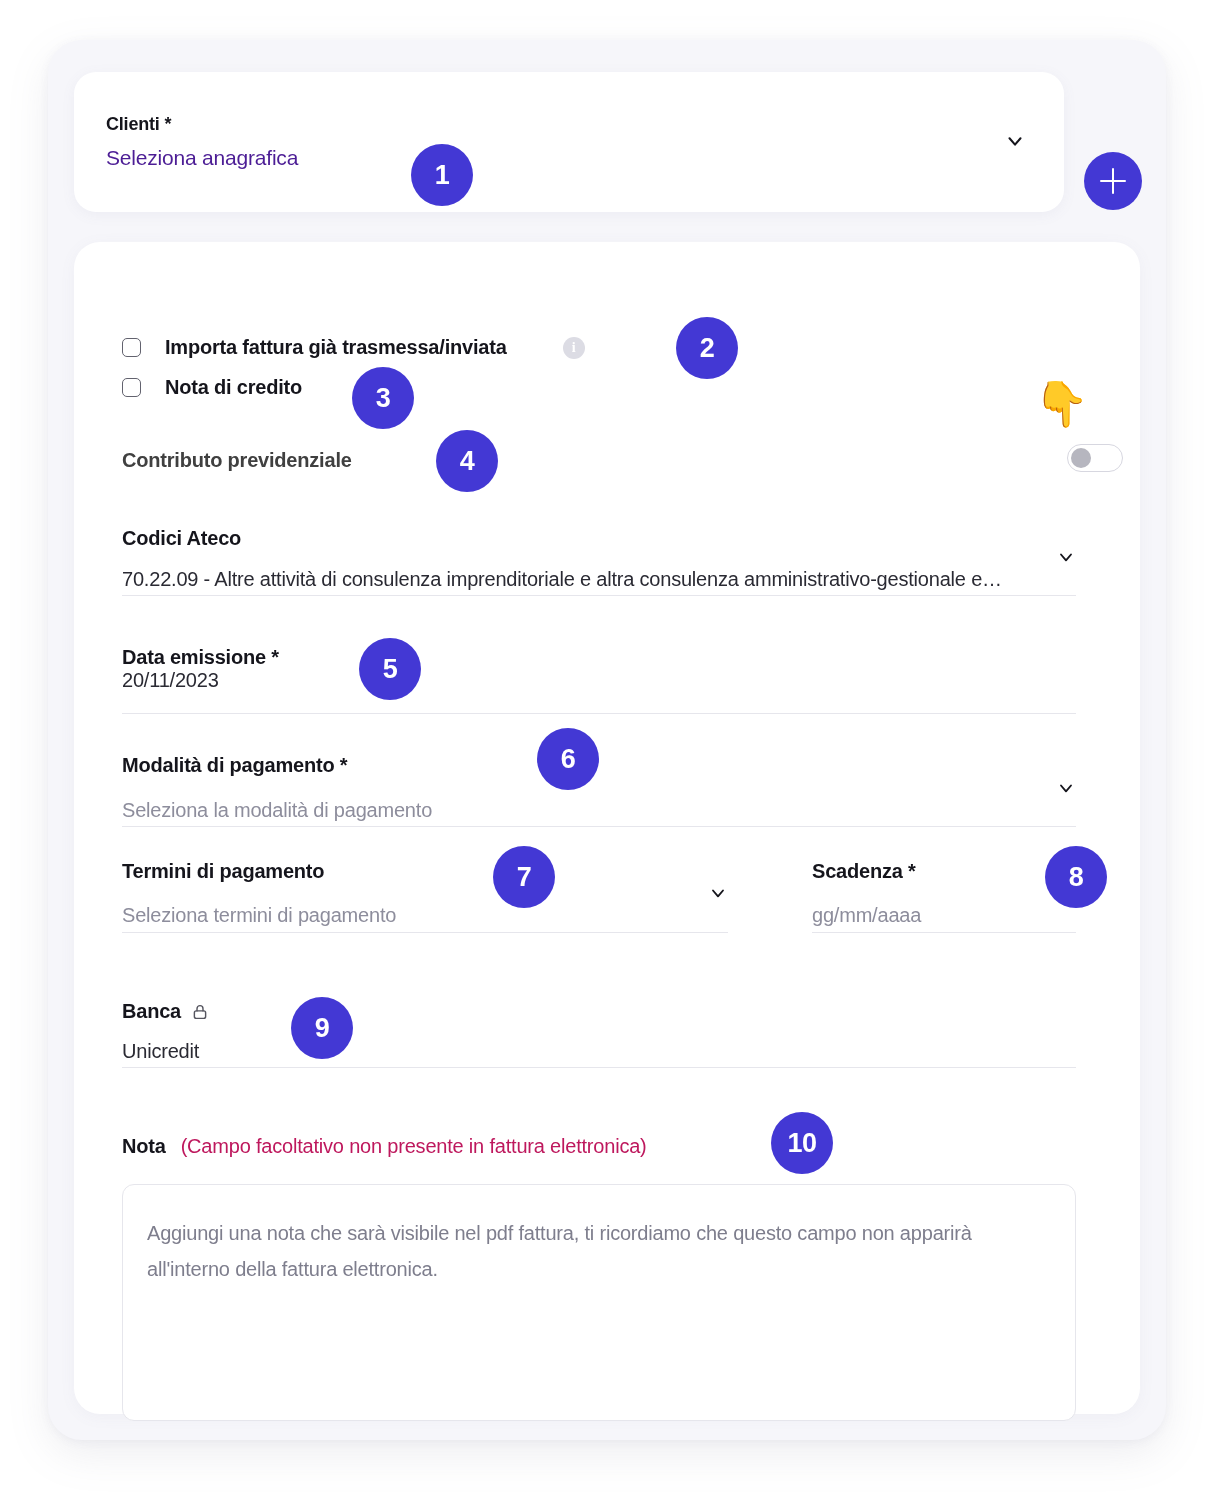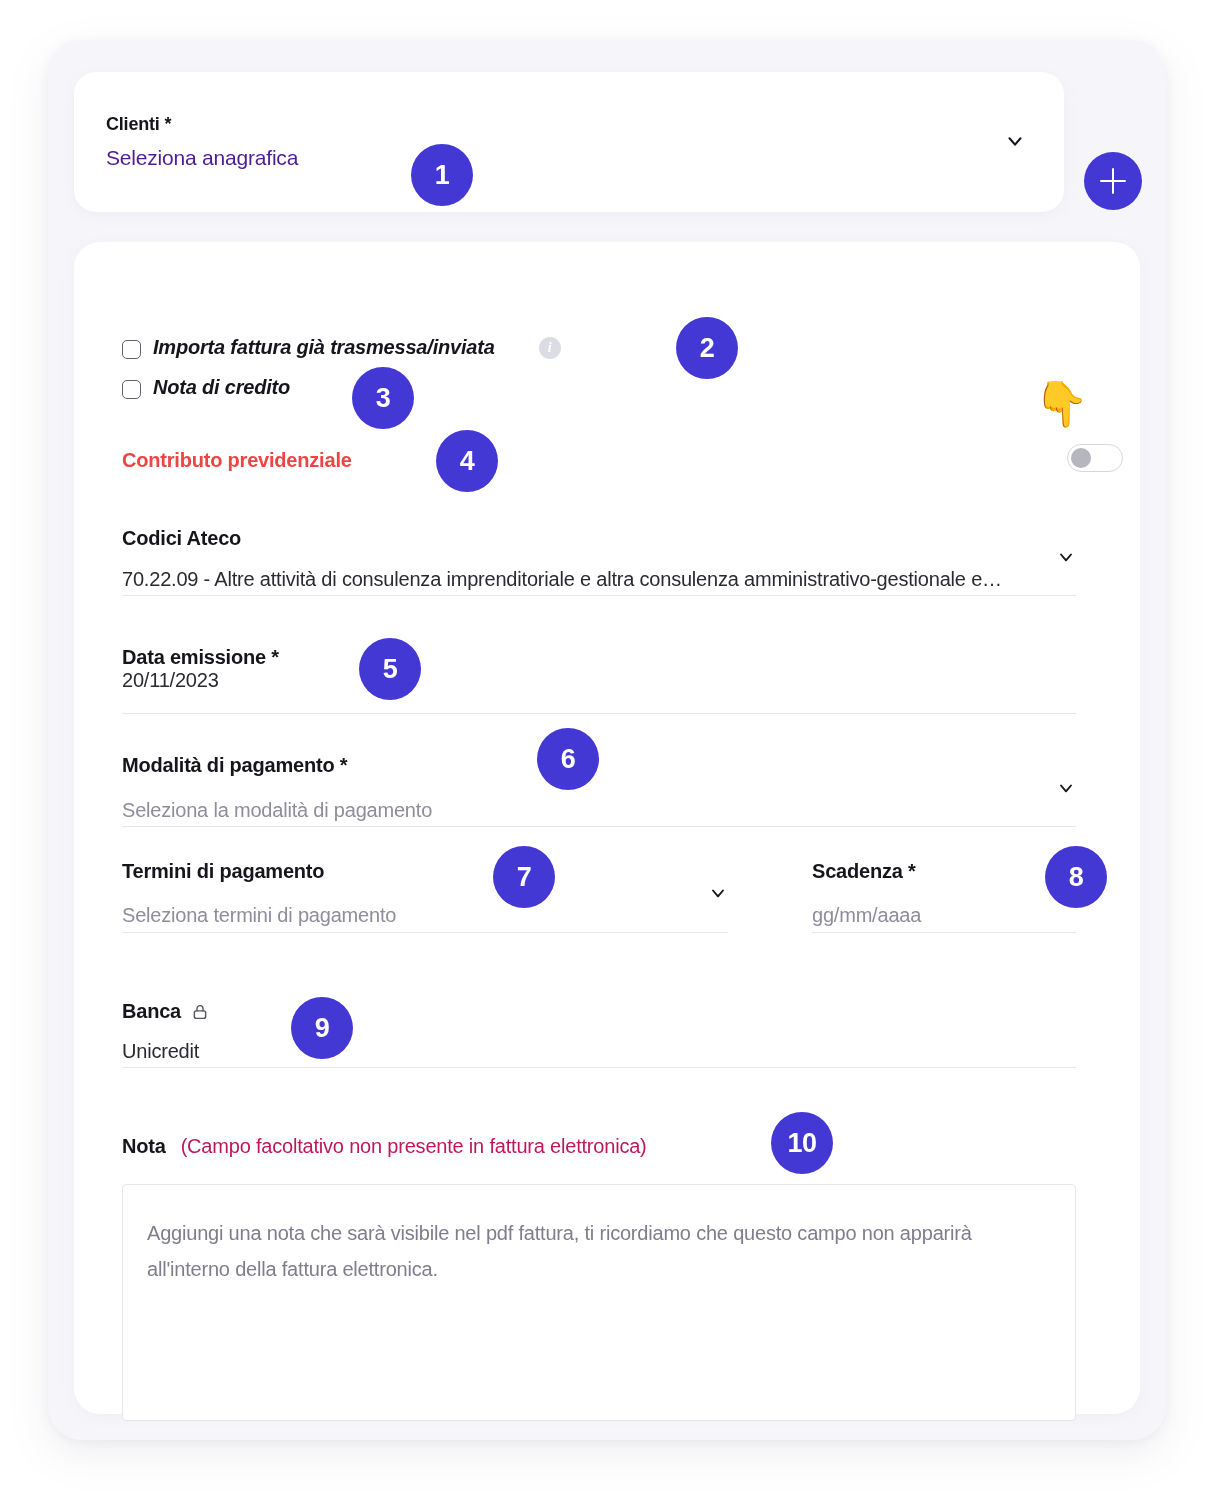--- a/index.html
+++ b/index.html
@@ -111,23 +111,22 @@
     height: 1172px;
     background: #ffffff;
     border-radius: 26px;
     box-shadow: 0 3px 16px rgba(120, 120, 150, 0.06);
   }
 
   
   .cb-row {
     position: absolute;
     display: flex;
-    align-items: flex-end;
-    gap: 12px;
-    font-style: italic;
+    align-items: center;
+    gap: 24px;
   }
   .cb-row.r1 { left: 48px; top: 94px; }
   .cb-row.r2 { left: 48px; top: 134px; }
 
   .checkbox {
     width: 19px;
     height: 19px;
     border: 1.8px solid #62626e;
     border-radius: 5px;
     background: #fff;
@@ -160,21 +159,21 @@
     flex: none;
   }
 
   
   .contributo-label {
     position: absolute;
     left: 48px;
     top: 207px;
     font-size: 20px;
     font-weight: bold;
-    color: #ef4444;
+    color: #404040;
     letter-spacing: -0.2px;
   }
 
   .hand-emoji {
     position: absolute;
     left: 960px;
     top: 140px;
     font-size: 44px;
     line-height: 1;
     user-select: none;
@@ -289,21 +288,21 @@
     letter-spacing: -0.2px;
   }
 
   .nota-box {
     position: absolute;
     left: 48px;
     top: 942px;
     width: 954px;
     height: 237px;
     border: 1.4px solid #e6e6ec;
-    border-radius: 4px;
+    border-radius: 12px;
     background: #ffffff;
     cursor: text;
   }
   .nota-ph {
     position: absolute;
     left: 24px;
     top: 30px;
     width: 890px;
     font-size: 20px;
     line-height: 36px;

